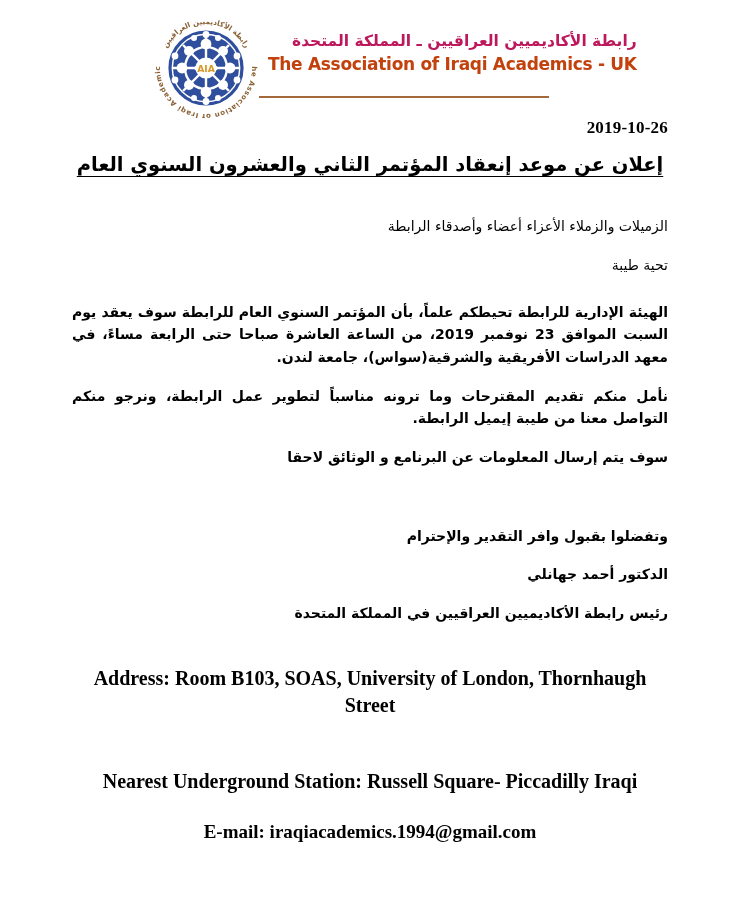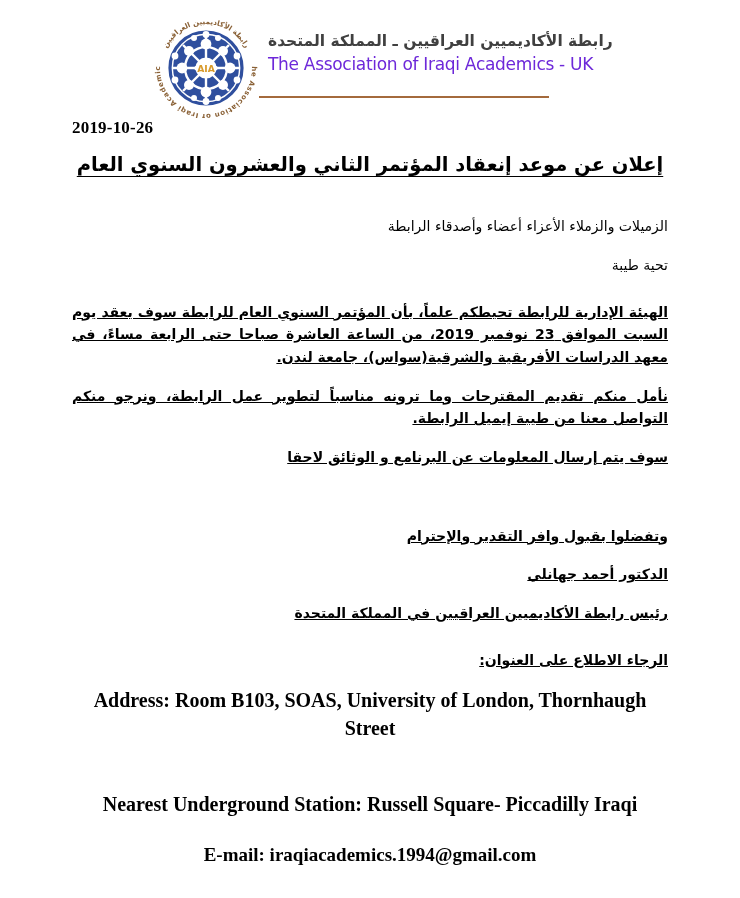--- a/index.html
+++ b/index.html
@@ -36,35 +36,35 @@
     flex: 0 0 112px;
     position: relative;
   }
   .logo-wrap svg { display: block; }
 
   .org-names {
     margin-left: 6px;
     padding-top: 22px;
   }
   .org-ar {
-    color: #404040;
+    color: #be185d;
     font-family: "DejaVu Sans", sans-serif;
     font-size: 15.5px;
     font-weight: 700;
     direction: rtl;
     text-align: right;
     letter-spacing: 0px;
     line-height: 1.25;
     white-space: nowrap;
   }
   .org-en {
-    color: #6d28d9;
+    color: #c2410c;
     font-family: "DejaVu Sans", sans-serif;
     font-size: 17px;
-    font-weight: 400;
+    font-weight: 700;
     letter-spacing: -0.3px;
     margin-top: 3px;
     white-space: nowrap;
   }
   .head-rule {
     position: absolute;
     left: 259px;
     top: 96px;
     width: 290px;
     height: 0;
@@ -73,20 +73,21 @@
 
   
   .body-area {
     position: absolute;
     left: 72px;
     top: 118px;
     width: 596px;
   }
 
   .date-line {
+    text-align: right;
     font-size: 17px;
     font-weight: 700;
     letter-spacing: 0.2px;
     margin-bottom: 8px;
   }
 
   .doc-title {
     direction: rtl;
     text-align: center;
     font-family: "DejaVu Sans", sans-serif;
@@ -98,21 +99,21 @@
     line-height: 1.5;
   }
 
   .ar {
     direction: rtl;
     text-align: right;
     font-family: "DejaVu Sans", sans-serif;
     font-size: 14px;
     line-height: 1.62;
   }
-  .ar.bold { font-weight: 700; text-decoration: underline; }
+  .ar.bold { font-weight: 700; }
   .ar.center { text-align: right; }
   .ar.justify { text-align: justify; text-align-last: right; }
 
   .sp-sm { height: 16px; }
   .sp-md { height: 24px; }
   .sp-xl { height: 56px; }
 
   
   .en-block {
     font-family: "Liberation Serif", "DejaVu Serif", serif;
@@ -231,21 +232,20 @@
     <div class="sp-sm"></div>
 
     <div class="ar bold center">الدكتور أحمد جهانلي</div>
 
     <div class="sp-sm"></div>
 
     <div class="ar bold center">رئيس رابطة الأكاديميين العراقيين في المملكة المتحدة</div>
 
     <div class="sp-md"></div>
 
-    <div class="ar bold">الرجاء الاطلاع على العنوان:</div>
 
     <div class="sp-sm"></div>
 
     <div class="en-block">
 
       <div class="en-center">Address: Room B103, SOAS, University of London, Thornhaugh Street</div>
 
       <div class="sp-md"></div>
 
 

